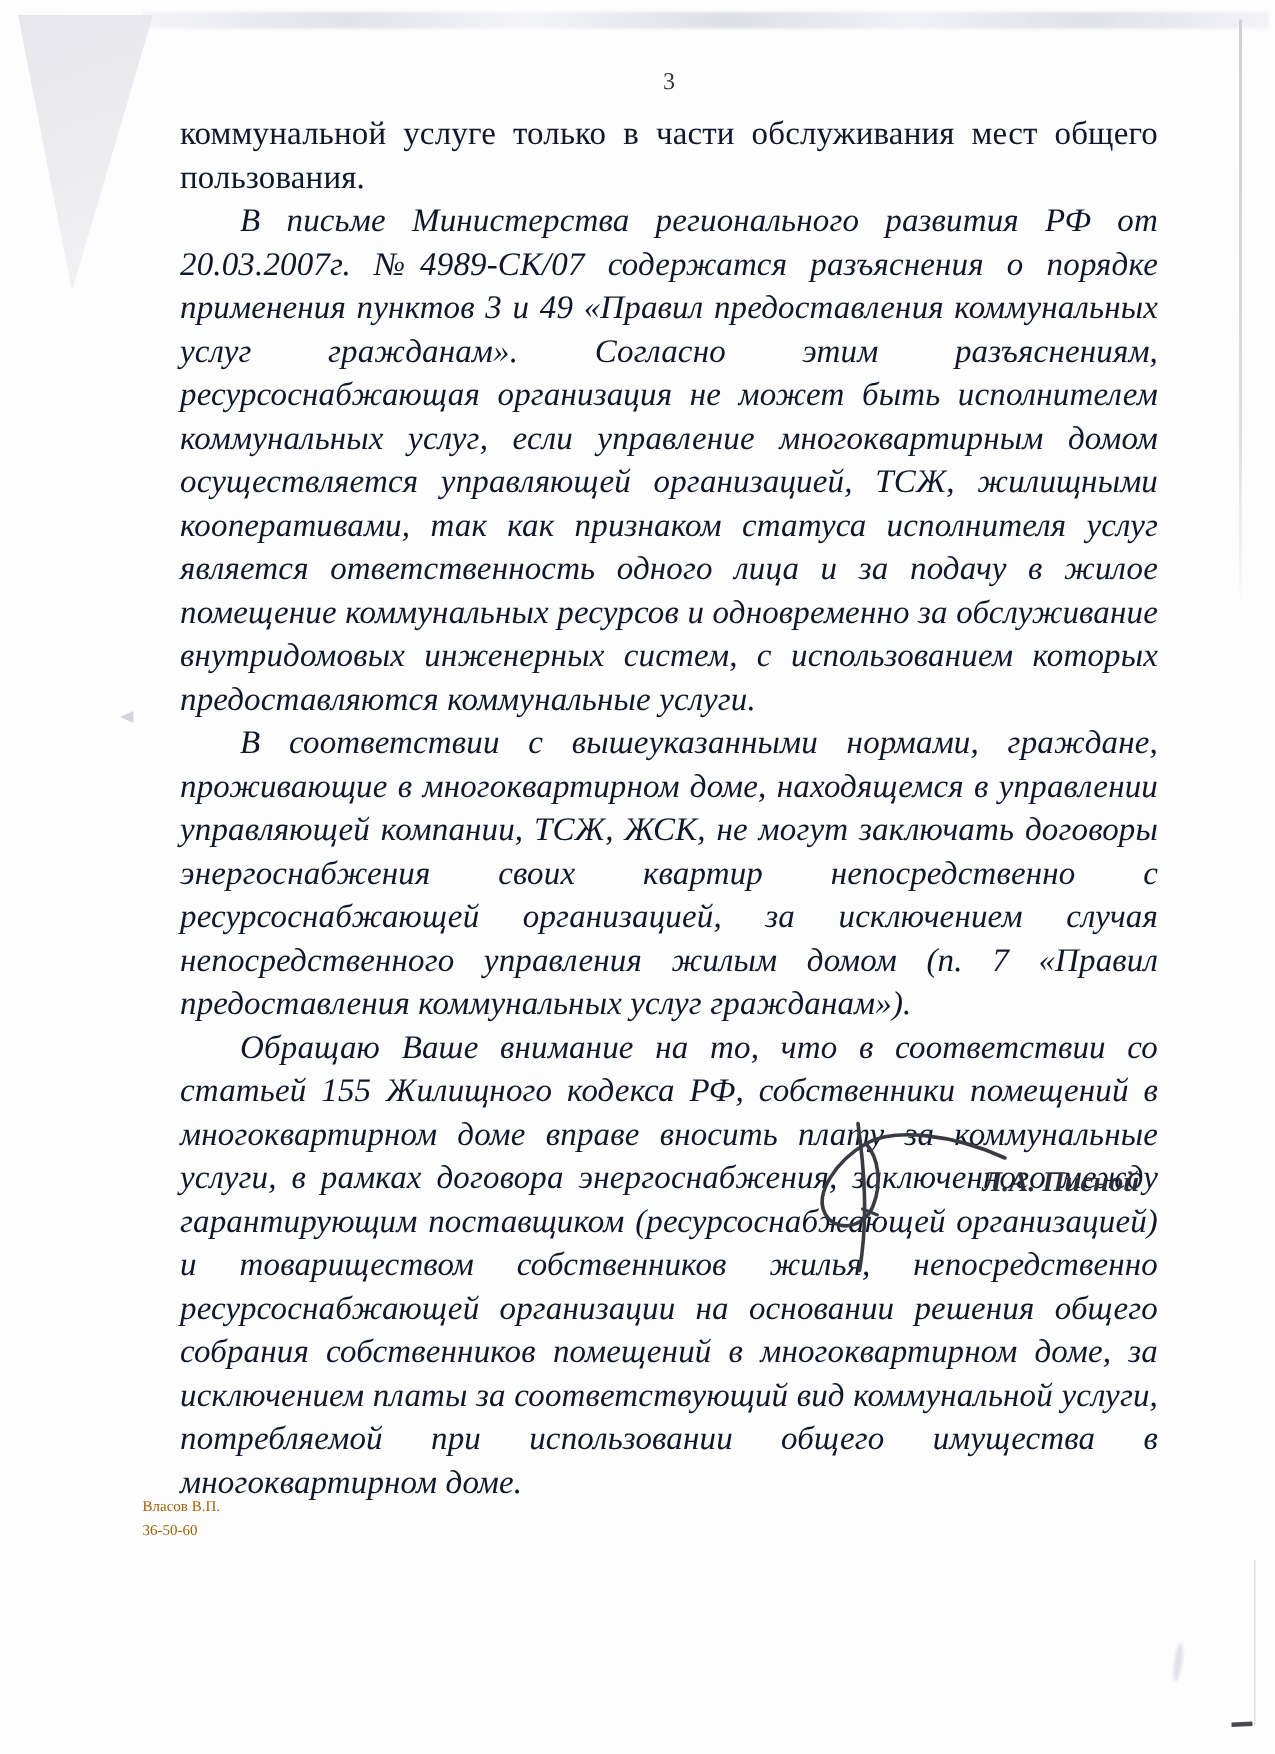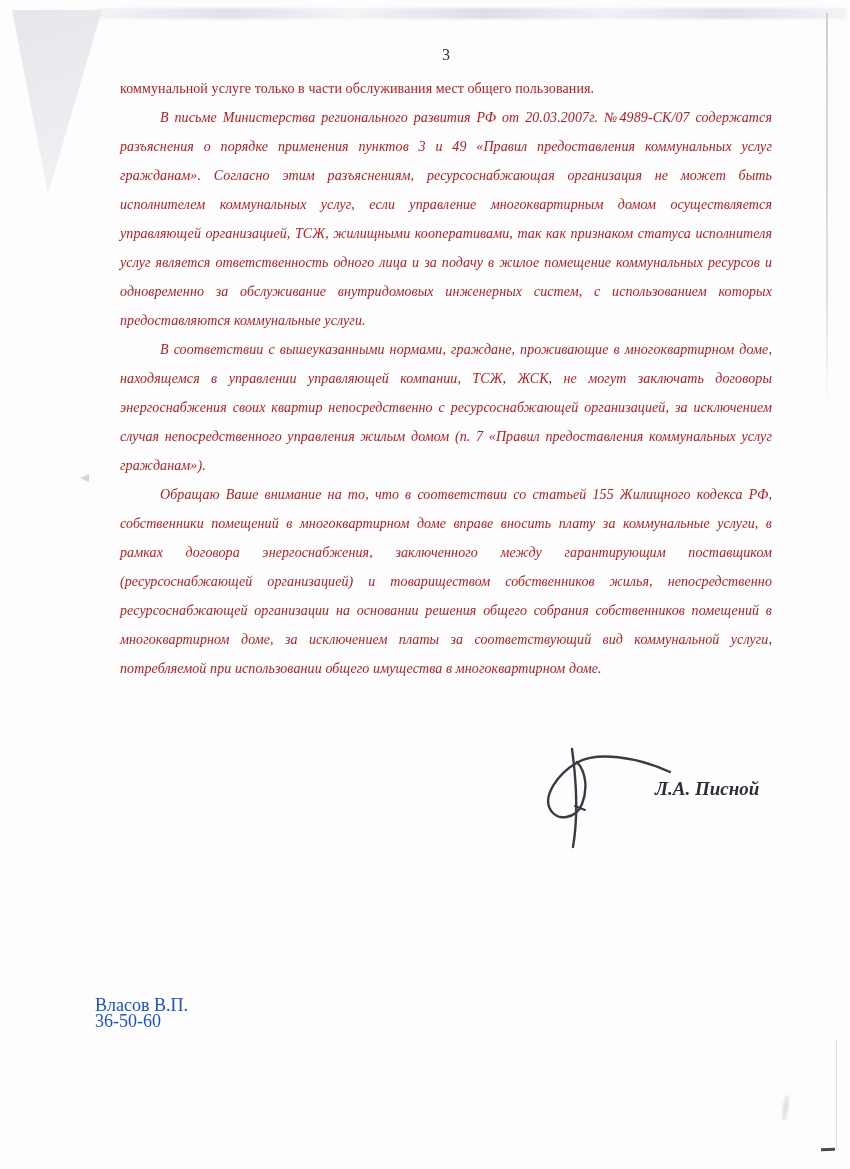--- a/index.html
+++ b/index.html
@@ -71,23 +71,23 @@
   .page-number {
     position: absolute;
     top: 46px; left: 120px; width: 652px;
     text-align: center;
     font-size: 16px;
     color: #33333f;
   }
   .doc-body {
     position: absolute;
     top: 74px; left: 120px; width: 652px;
-    font-size: 14px;
+    font-size: 22px;
     line-height: 29px;
-    color: #b91c1c;
+    color: #0f172a;
     text-align: justify;
     letter-spacing: 0.1px;
   }
   .doc-body p {
     margin: 0;
   }
   .doc-body p.indented {
     text-indent: 40px;
     font-style: italic;
   }
@@ -106,23 +106,23 @@
     font-weight: bold;
     font-style: italic;
     font-size: 19px;
     white-space: nowrap;
     color: #2e2e3a;
   }
   
   .footer-block {
     position: absolute;
     top: 997px; left: 95px;
-    font-size: 18px;
+    font-size: 10px;
     line-height: 16px;
-    color: #1d4ed8;
+    color: #a16207;
   }
 </style>
 </head>
 <body>
 
 <div class="scan-top-band"></div>
 <div class="scan-corner-fold"></div>
 <div class="scan-right-edge"></div>
 <div class="scan-right-edge-lower"></div>
 <div class="scan-left-mark"></div>

